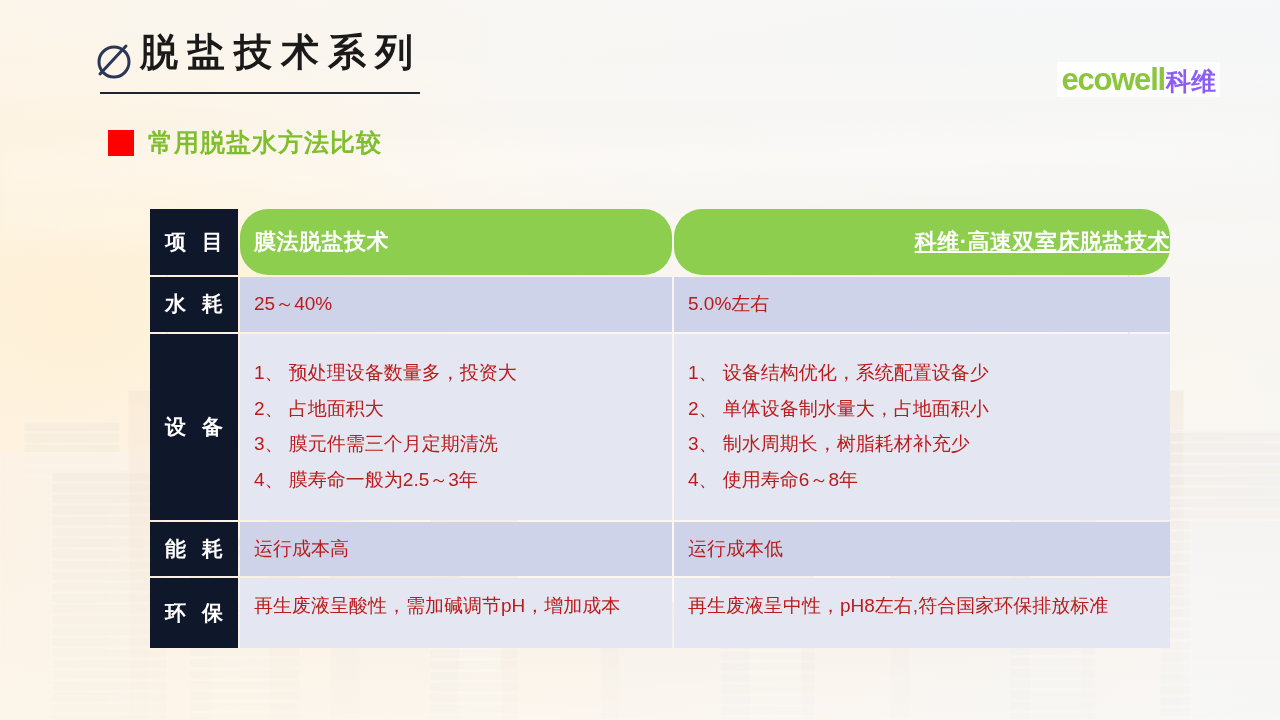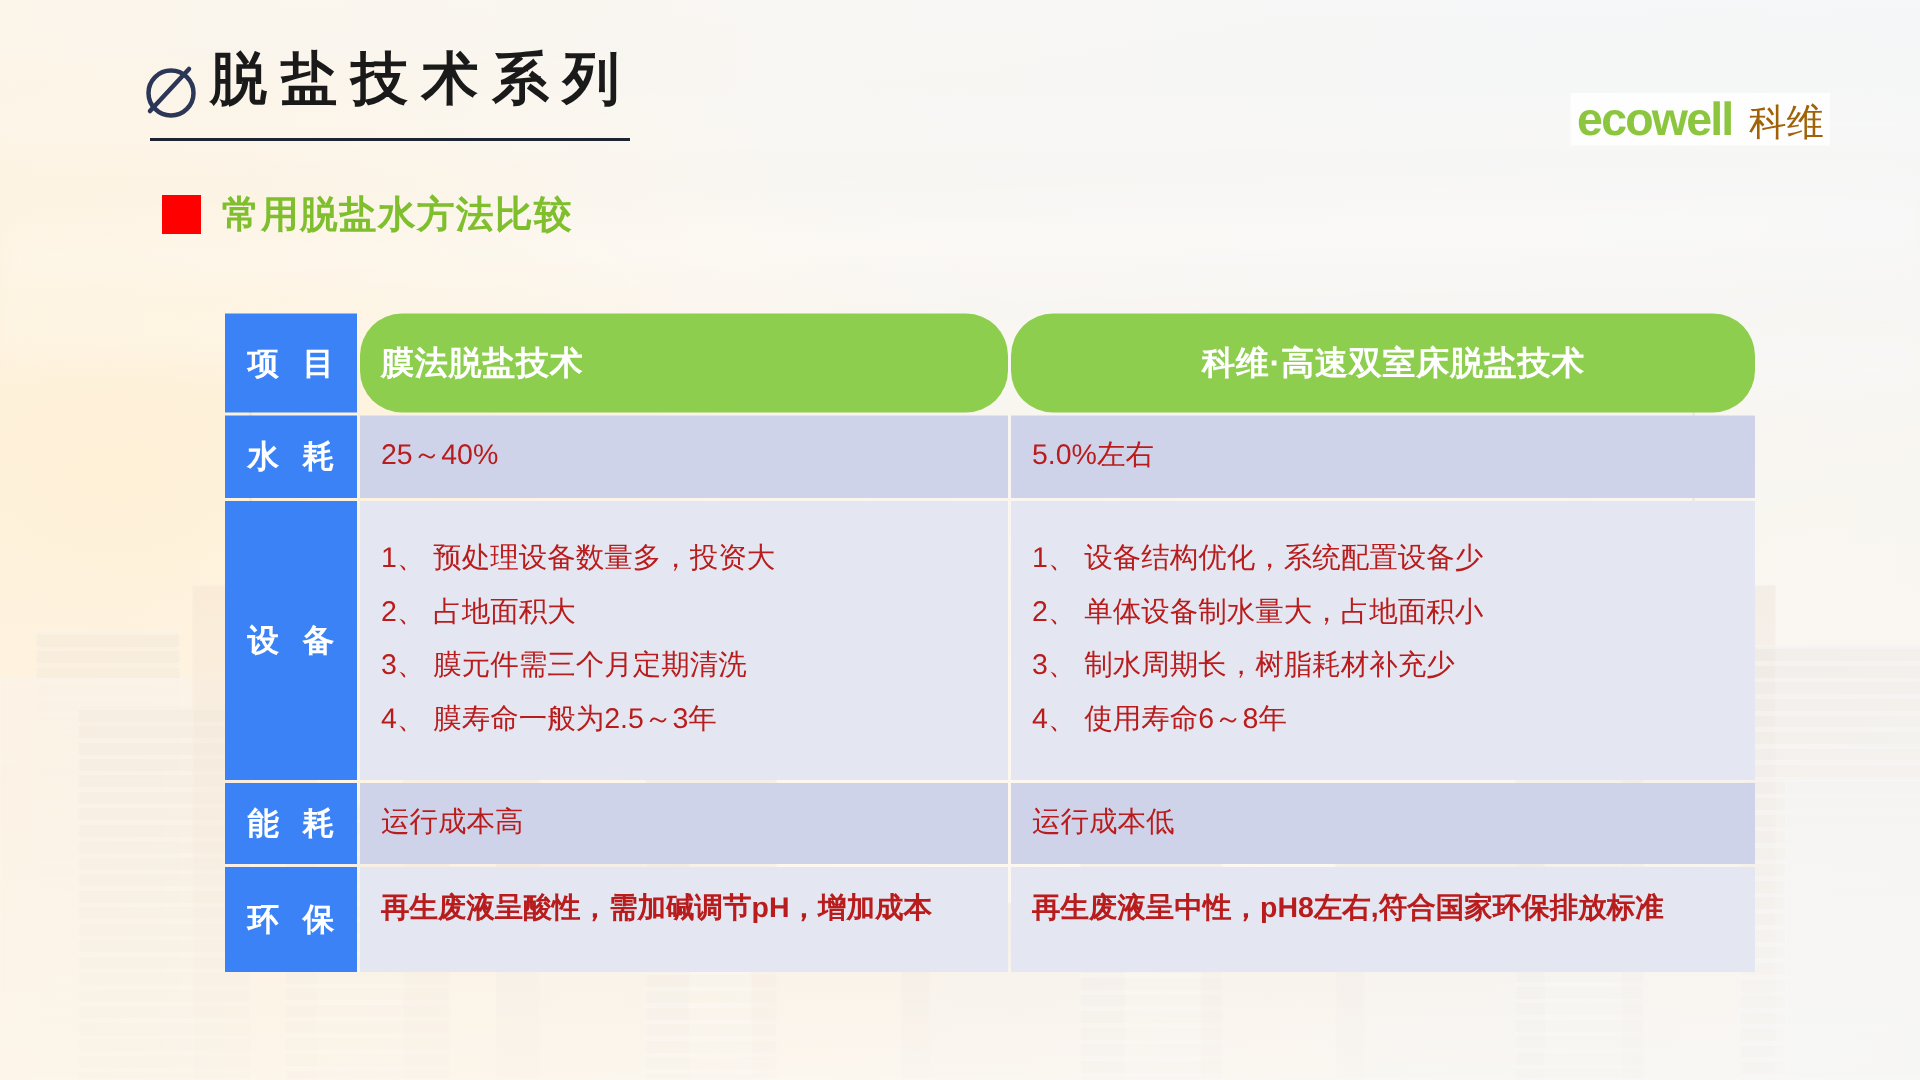--- a/index.html
+++ b/index.html
@@ -141,23 +141,23 @@
   }
   .logo-en {
     font-size: 31px;
     font-weight: bold;
     color: #8CC63E;
     letter-spacing: -1.2px;
     line-height: 1;
   }
   .logo-cn {
     font-size: 25px;
-    font-weight: normal;
-    color: #a16207;
-    margin-left: 11px;
+    font-weight: bold;
+    color: #8b5cf6;
+    margin-left: 1px;
     line-height: 1;
   }
 
   
   .subtitle-row {
     position: absolute;
     left: 108px;
     top: 126px;
     display: flex;
     align-items: center;
@@ -188,57 +188,57 @@
   }
   .cmp-table td {
     vertical-align: middle;
     padding: 0;
   }
   col.c-label { width: 88px; }
   col.c-mid   { width: 432px; }
   col.c-right { width: 496px; }
 
   td.label-cell {
-    background: #3b82f6;
+    background: #0f172a;
     color: #ffffff;
     font-size: 21px;
     font-weight: bold;
     text-align: center;
     letter-spacing: 5px;
     text-indent: 5px;
   }
   td.head-cell {
     background: #8DCE4E;
     color: #ffffff;
     font-size: 22px;
     font-weight: bold;
     padding: 18px 0 18px 14px;
     letter-spacing: 0.5px;
     border-radius: 28px;
   }
   td.head-cell.center {
-    text-align: center;
+    text-align: right;
+    text-decoration: underline;
   }
   td.body-cell {
     background: #CFD3E9;
     color: #b91c1c;
     font-size: 19px;
     padding: 13px 14px;
     line-height: 1.5;
   }
   td.body-cell.light {
     background: #E4E7F1;
   }
   td.body-cell.tall {
     padding: 5px 14px;
   }
   td.body-cell.wrap {
     line-height: 1.75;
     padding: 1px 14px 16px 14px;
-    font-weight: bold;
   }
   .li {
     display: block;
     white-space: nowrap;
     margin: 7px 0;
     font-size: 19px;
   }
   .li:first-child { margin-top: 2px; }
   .li:last-child  { margin-bottom: 2px; }
 </style>

